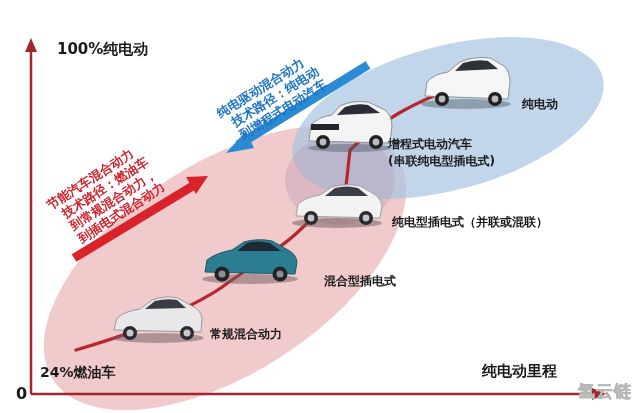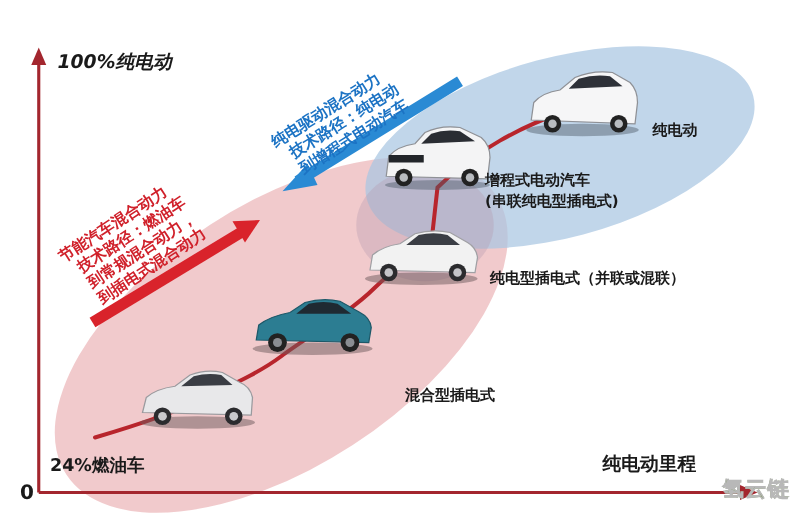--- a/index.html
+++ b/index.html
@@ -87,30 +87,31 @@
     <ellipse cx="466" cy="104" rx="45" ry="5" fill="#4e5a68" fill-opacity="0.45"></ellipse>
     <path d="M425 96 L427 82 Q434 74 448 72 L460 62 Q474 56 490 58 L504 66 Q510 72 510 82 L508 99 Z" fill="#f6f6f7" stroke="#8f9196" stroke-width="1"></path>
     <path d="M455 71 L463 63 Q476 59 488 61 L498 69 Z" fill="#2e3138"></path>
     <circle cx="442" cy="99" r="7" fill="#222"></circle>
       <circle cx="442" cy="99" r="3.4" fill="#b9bcc0"></circle>
     <circle cx="495" cy="99" r="7" fill="#222"></circle>
       <circle cx="495" cy="99" r="3.4" fill="#b9bcc0"></circle>
   </g>
 </svg>
 
-<div class="lbl axis-lbl" style="left:46px; top:40px;font-style:italic;">100%纯电动</div>
+<div class="lbl axis-lbl" style="left:57px; top:40px;">100%纯电动</div>
 <div class="lbl axis-lbl" style="left:482px; top:362px;">纯电动里程</div>
 <div class="lbl" style="left:16px; top:384px; font-size:16px;">0</div>
 
 <div class="lbl" style="left:40px; top:364px; font-size:14px;">24%燃油车</div>
 
 <div class="lbl car-lbl" style="left:210px; top:326px;">
+  <div>常规混合动力</div>
 </div>
 
-<div class="lbl car-lbl" style="left:324px; top:273px;margin-top:35px;">混合型插电式</div>
+<div class="lbl car-lbl" style="left:324px; top:273px;">混合型插电式</div>
 
 <div class="lbl car-lbl" style="left:392px; top:214px;">纯电型插电式（并联或混联）</div>
 
 <div class="lbl car-lbl" style="left:388px; top:136px;">
   <div>增程式电动汽车</div>
   <div>(串联纯电型插电式)</div>
 </div>
 
 <div class="lbl car-lbl" style="left:522px; top:96px;">纯电动</div>
 

